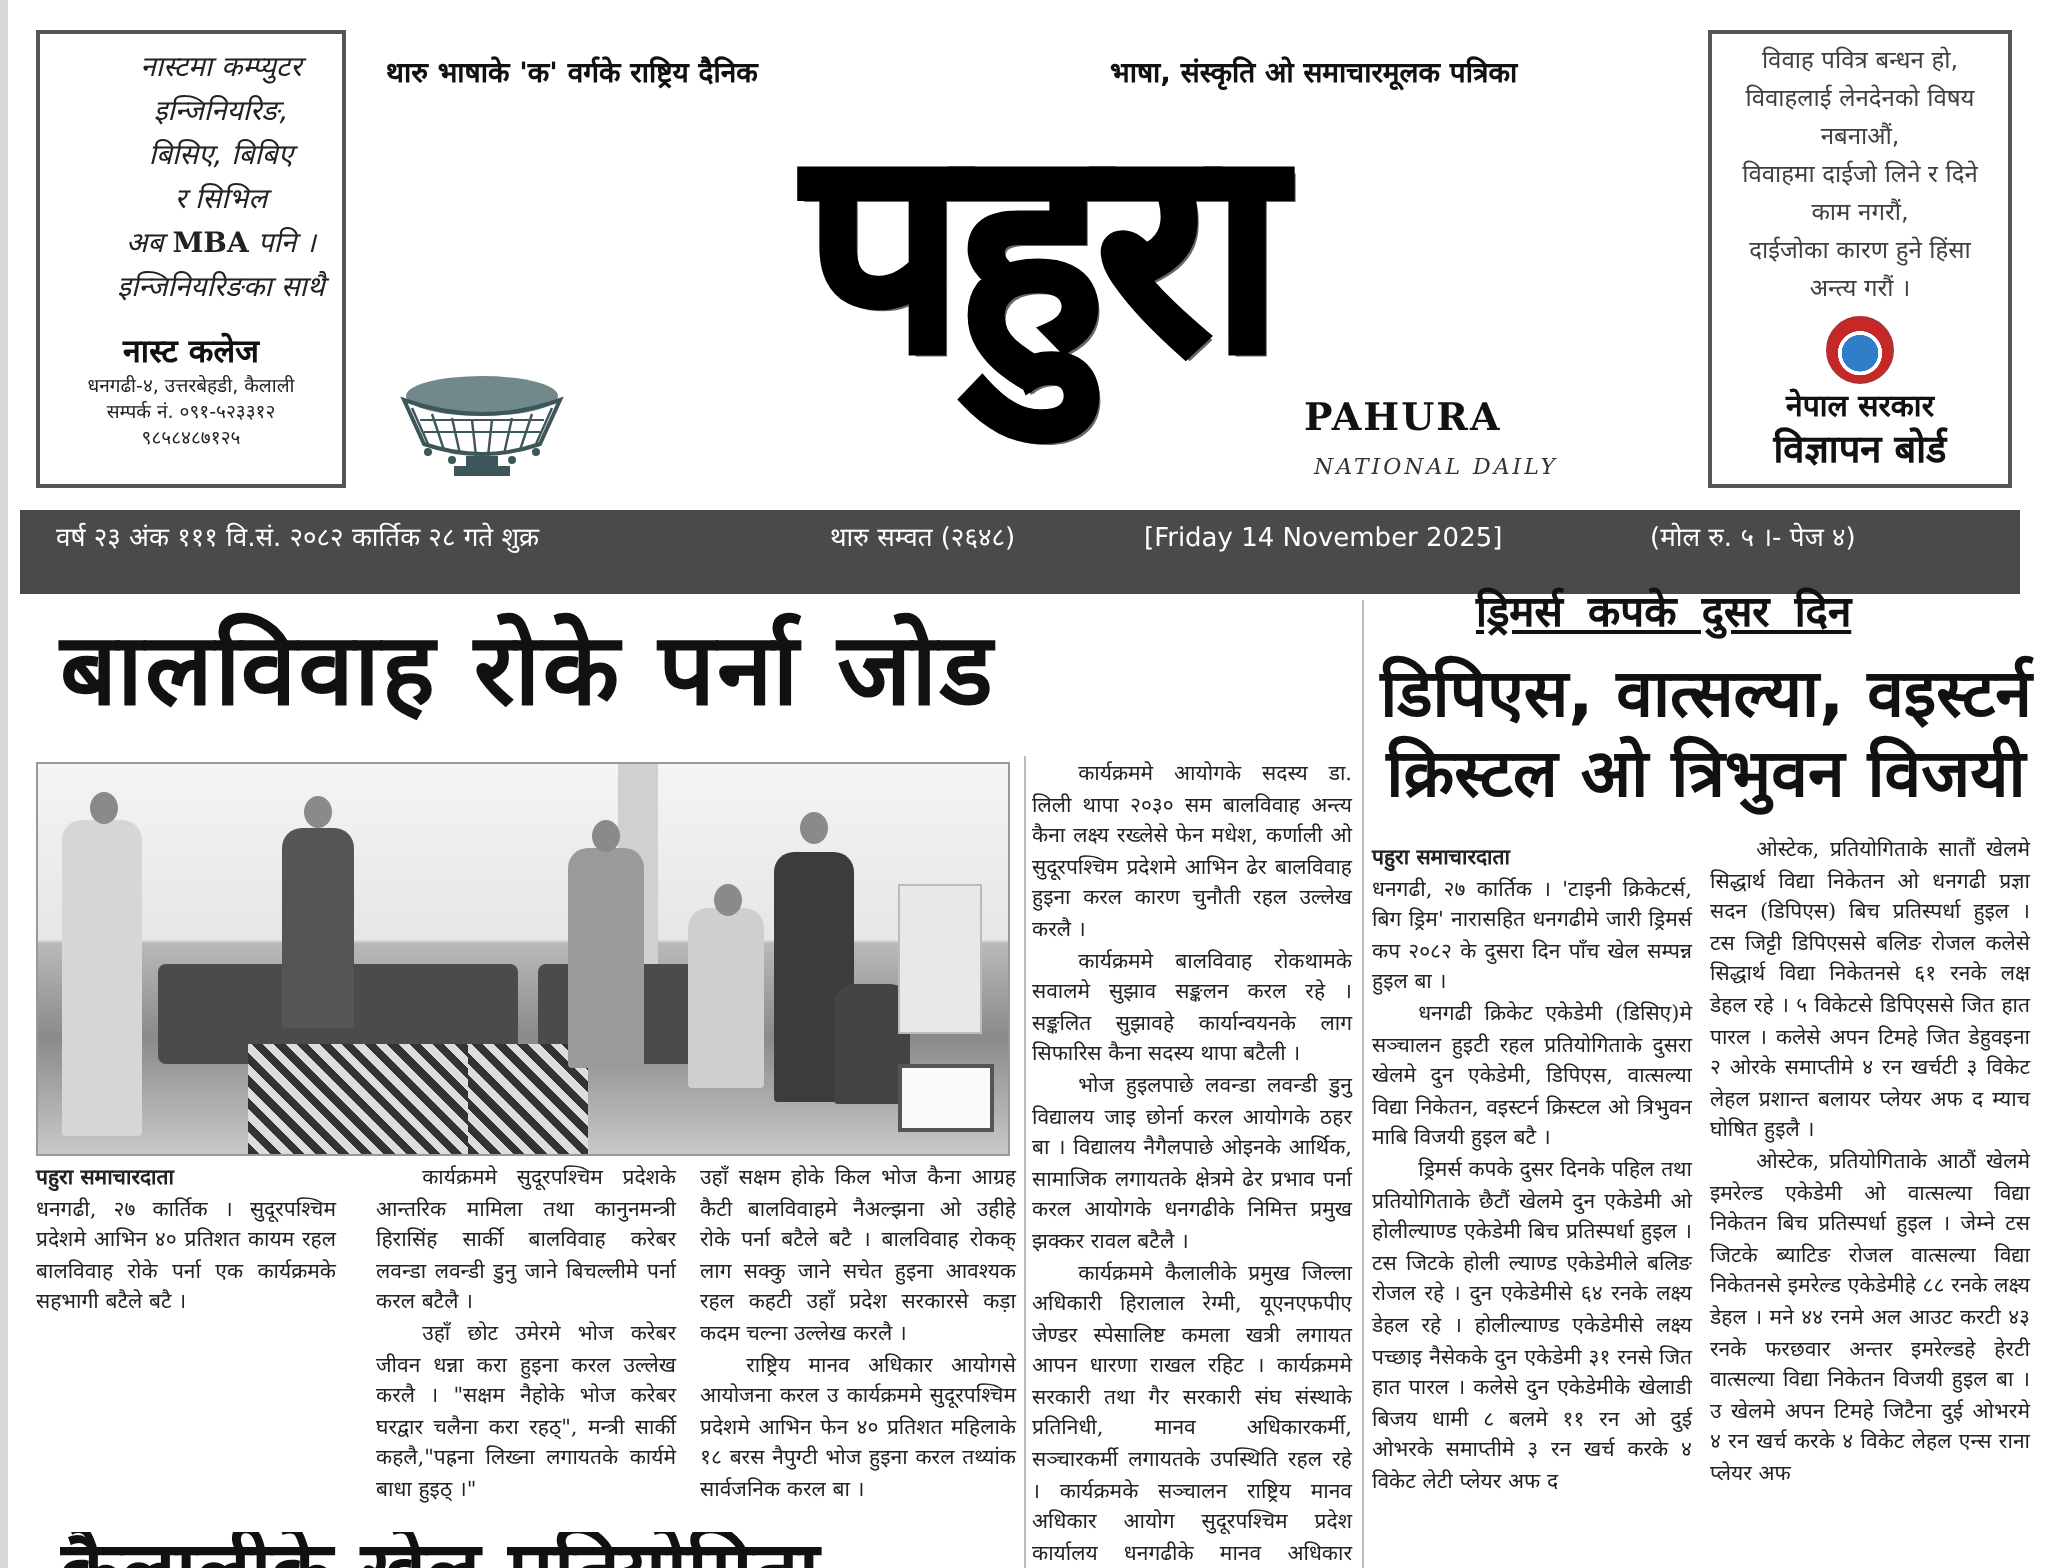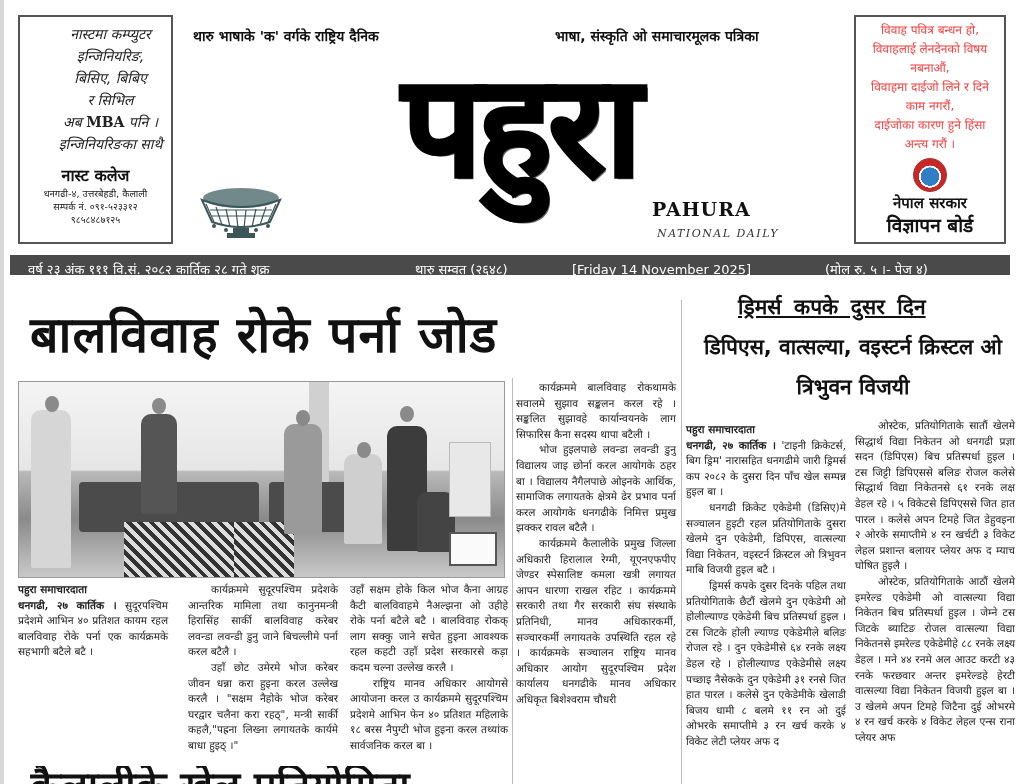--- a/index.html
+++ b/index.html
@@ -10,68 +10,68 @@
 
     
     .ad-box { position: absolute; border: 2px solid #555; background: #fff; text-align: center; }
     .ad-left { left: 18px; top: 15px; width: 155px; height: 229px; padding-top: 6px; }
     .ad-left .line { font-family: "DejaVu Sans", sans-serif; font-style: italic; font-size: 14px; line-height: 22px; color: #222; padding-left: 30px; }
     .ad-left .line b { font-family: "DejaVu Serif", serif; font-style: normal; font-weight: bold; }
     .ad-left .college { font-family: "DejaVu Sans", sans-serif; font-weight: bold; font-size: 16px; margin-top: 10px; line-height: 22px; }
     .ad-left .small { font-family: "DejaVu Sans", sans-serif; font-size: 9.5px; line-height: 13px; color: #222; }
 
     .ad-right { left: 854px; top: 15px; width: 152px; height: 229px; padding-top: 4px; }
-    .ad-right .line { font-family: "DejaVu Sans", sans-serif; font-size: 12px; line-height: 19px; color: #ef4444; }
+    .ad-right .line { font-family: "DejaVu Sans", sans-serif; font-size: 12px; line-height: 19px; color: #404040; }
     .emblem { width: 34px; height: 34px; margin: 4px auto 2px; border-radius: 50%;
       background: radial-gradient(circle at 50% 55%, #2f7ec7 0 38%, #ffffff 39% 46%, #c62828 47% 100%); border: 1px solid #a33; }
     .ad-right .gov { font-family: "DejaVu Sans", sans-serif; font-weight: bold; font-size: 15px; line-height: 19px; }
     .ad-right .board { font-family: "DejaVu Sans", sans-serif; font-weight: bold; font-size: 19px; line-height: 24px; }
 
     
     .tagline { position: absolute; top: 26px; font-family: "DejaVu Sans", sans-serif; font-size: 14px; font-weight: bold; color: #111; }
     .tagline-left { left: 193px; }
     .tagline-right { left: 555px; }
     .logo { position: absolute; left: 200px; top: 52px; width: 640px; height: 150px;
       font-family: "DejaVu Sans", sans-serif; font-weight: bold; font-size: 140px; line-height: 150px;
       letter-spacing: -4px; text-align: center; color: #000;
       -webkit-text-stroke: 3px #000; text-shadow: 2px 2px 0 #666, 0 0 1px #fff; }
     .basket { position: absolute; left: 192px; top: 180px; width: 98px; height: 62px; }
     .pahura-en { position: absolute; left: 652px; top: 198px; font-family: "DejaVu Serif", serif; font-weight: bold; font-size: 19px; letter-spacing: 1px; }
     .national-daily { position: absolute; left: 637px; top: 227px; font-family: "DejaVu Serif", serif; font-style: italic; font-size: 11px; letter-spacing: 1.5px; color: #333; margin-left: 20px; }
 
     
-    .date-bar { position: absolute; left: 10px; top: 255px; width: 1000px; height: 20px; background: #4a4a4a; color: #fff;
+    .date-bar { position: absolute; left: 10px; top: 255px; width: 1000px; height: 42px; background: #4a4a4a; color: #fff;
       font-family: "DejaVu Sans", sans-serif; font-size: 13px; line-height: 30px; padding-left: 28px; }
     .date-bar span { position: absolute; top: 0; white-space: nowrap; }
 
     
     .main-headline { position: absolute; left: 30px; top: 295px; width: 640px; font-family: "DejaVu Sans", sans-serif;
       font-weight: bold; font-size: 50px; line-height: 80px; letter-spacing: 1px; }
     .kicker { position: absolute; left: 738px; top: 295px; font-family: Liberation Mono, monospace; font-weight: bold; font-size: 21px;
       text-decoration: underline; line-height: 28px; }
     .sports-headline { position: absolute; left: 688px; top: 327px; width: 330px; font-family: "DejaVu Sans", sans-serif;
-      font-size: 21px; line-height: 40px; text-align: center; color: #111; }
+      font-size: 33px; line-height: 40px; text-align: center; color: #111; }
 
     
     .photo { position: absolute; left: 18px; top: 381px; width: 487px; height: 197px; border: 1px solid #999; overflow: hidden;
       background: linear-gradient(180deg, #f4f4f4 0%, #e6e6e6 45%, #b9b9b9 46%, #8a8a8a 70%, #c9c9c9 100%); }
     .photo .col { position: absolute; left: 290px; top: 0; width: 20px; height: 120px; background: #d0d0d0; }
     .photo .sofa { position: absolute; top: 100px; height: 50px; background: #4b4b4b; border-radius: 4px; }
     .photo .table { position: absolute; top: 140px; height: 55px; background: repeating-linear-gradient(45deg, #333 0 4px, #ddd 4px 8px); }
     .photo .person { position: absolute; border-radius: 10px 10px 2px 2px; }
     .photo .head { position: absolute; width: 14px; height: 16px; border-radius: 50%; background: #8a8a8a; }
     .photo .podium { position: absolute; left: 430px; top: 60px; width: 42px; height: 75px; background: #e8e8e8; border: 1px solid #bbb; }
     .photo .laptop { position: absolute; left: 430px; top: 150px; width: 48px; height: 34px; background: #fafafa; border: 2px solid #555; }
 
     
     .col-text { position: absolute; font-family: "DejaVu Serif", serif; font-size: 10.5px; line-height: 15.6px; text-align: justify; color: #222; }
     .col-text p { text-indent: 2.2em; }
     .col-text p.noindent { text-indent: 0; }
     .byline { font-family: "DejaVu Sans", sans-serif; font-weight: bold; font-size: 10.5px; line-height: 15.6px; text-indent: 0; }
-    .dateline { font-weight: bold; }
+    .dateline { font-weight: normal; }
 
     .c1 { left: 18px; top: 582px; width: 150px; }
     .c2 { left: 188px; top: 582px; width: 150px; }
     .c3 { left: 350px; top: 582px; width: 158px; }
     .c4 { left: 516px; top: 380px; width: 160px; }
     .c5 { left: 686px; top: 422px; width: 160px; }
     .c6 { left: 855px; top: 418px; width: 160px; }
 
     .col-rule { position: absolute; width: 1px; background: #bbb; }
 
@@ -173,20 +173,21 @@
   <p>कार्यक्रममे सुदूरपश्चिम प्रदेशके आन्तरिक मामिला तथा कानुनमन्त्री हिरासिंह सार्की बालविवाह करेबर लवन्डा लवन्डी डुनु जाने बिचल्लीमे पर्ना करल बटैलै ।</p>
   <p>उहाँ छोट उमेरमे भोज करेबर जीवन धन्ना करा हुइना करल उल्लेख करलै । "सक्षम नैहोके भोज करेबर घरद्वार चलैना करा रहठ्", मन्त्री सार्की कहलै,"पह्रना लिख्ना लगायतके कार्यमे बाधा हुइठ् ।"</p>
 </div>
 
 <div class="col-text c3">
   <p class="noindent">उहाँ सक्षम होके किल भोज कैना आग्रह कैटी बालविवाहमे नैअल्झना ओ उहीहे रोके पर्ना बटैले बटै । बालविवाह रोकक् लाग सक्कु जाने सचेत हुइना आवश्यक रहल कहटी उहाँ प्रदेश सरकारसे कड़ा कदम चल्ना उल्लेख करलै ।</p>
   <p>राष्ट्रिय मानव अधिकार आयोगसे आयोजना करल उ कार्यक्रममे सुदूरपश्चिम प्रदेशमे आभिन फेन ४० प्रतिशत महिलाके १८ बरस नैपुग्टी भोज हुइना करल तथ्यांक सार्वजनिक करल बा ।</p>
 </div>
 
 <div class="col-text c4">
+  <p>कार्यक्रममे आयोगके सदस्य डा. लिली थापा २०३० सम बालविवाह अन्त्य कैना लक्ष्य रख्लेसे फेन मधेश, कर्णाली ओ सुदूरपश्चिम प्रदेशमे आभिन ढेर बालविवाह हुइना करल कारण चुनौती रहल उल्लेख करलै ।</p>
   <p>कार्यक्रममे बालविवाह रोकथामके सवालमे सुझाव सङ्कलन करल रहे । सङ्कलित सुझावहे कार्यान्वयनके लाग सिफारिस कैना सदस्य थापा बटैली ।</p>
   <p>भोज हुइलपाछे लवन्डा लवन्डी डुनु विद्यालय जाइ छोर्ना करल आयोगके ठहर बा । विद्यालय नैगैलपाछे ओइनके आर्थिक, सामाजिक लगायतके क्षेत्रमे ढेर प्रभाव पर्ना करल आयोगके धनगढीके निमित्त प्रमुख झक्कर रावल बटैलै ।</p>
   <p>कार्यक्रममे कैलालीके प्रमुख जिल्ला अधिकारी हिरालाल रेग्मी, यूएनएफपीए जेण्डर स्पेसालिष्ट कमला खत्री लगायत आपन धारणा राखल रहिट । कार्यक्रममे सरकारी तथा गैर सरकारी संघ संस्थाके प्रतिनिधी, मानव अधिकारकर्मी, सञ्चारकर्मी लगायतके उपस्थिति रहल रहे । कार्यक्रमके सञ्चालन राष्ट्रिय मानव अधिकार आयोग सुदूरपश्चिम प्रदेश कार्यालय धनगढीके मानव अधिकार अधिकृत बिशेश्वराम चौधरी</p>
 </div>
 
 <div class="col-text c5">
   <p class="noindent byline">पहुरा समाचारदाता</p>
   <p class="noindent"><span class="dateline">धनगढी, २७ कार्तिक ।</span> <span>'टाइनी क्रिकेटर्स, बिग ड्रिम' नारासहित धनगढीमे जारी ड्रिमर्स कप २०८२ के दुसरा दिन पाँच खेल सम्पन्न हुइल बा ।</span></p>
   <p>धनगढी क्रिकेट एकेडेमी (डिसिए)मे सञ्चालन हुइटी रहल प्रतियोगिताके दुसरा खेलमे दुन एकेडेमी, डिपिएस, वात्सल्या विद्या निकेतन, वइस्टर्न क्रिस्टल ओ त्रिभुवन माबि विजयी हुइल बटै ।</p>
   <p>ड्रिमर्स कपके दुसर दिनके पहिल तथा प्रतियोगिताके छैटौं खेलमे दुन एकेडेमी ओ होलील्याण्ड एकेडेमी बिच प्रतिस्पर्धा हुइल । टस जिटके होली ल्याण्ड एकेडेमीले बलिङ रोजल रहे । दुन एकेडेमीसे ६४ रनके लक्ष्य डेहल रहे । होलील्याण्ड एकेडेमीसे लक्ष्य पच्छाइ नैसेकके दुन एकेडेमी ३१ रनसे जित हात पारल । कलेसे दुन एकेडेमीके खेलाडी बिजय धामी ८ बलमे ११ रन ओ दुई ओभरके समाप्तीमे ३ रन खर्च करके ४ विकेट लेटी प्लेयर अफ द</p>

